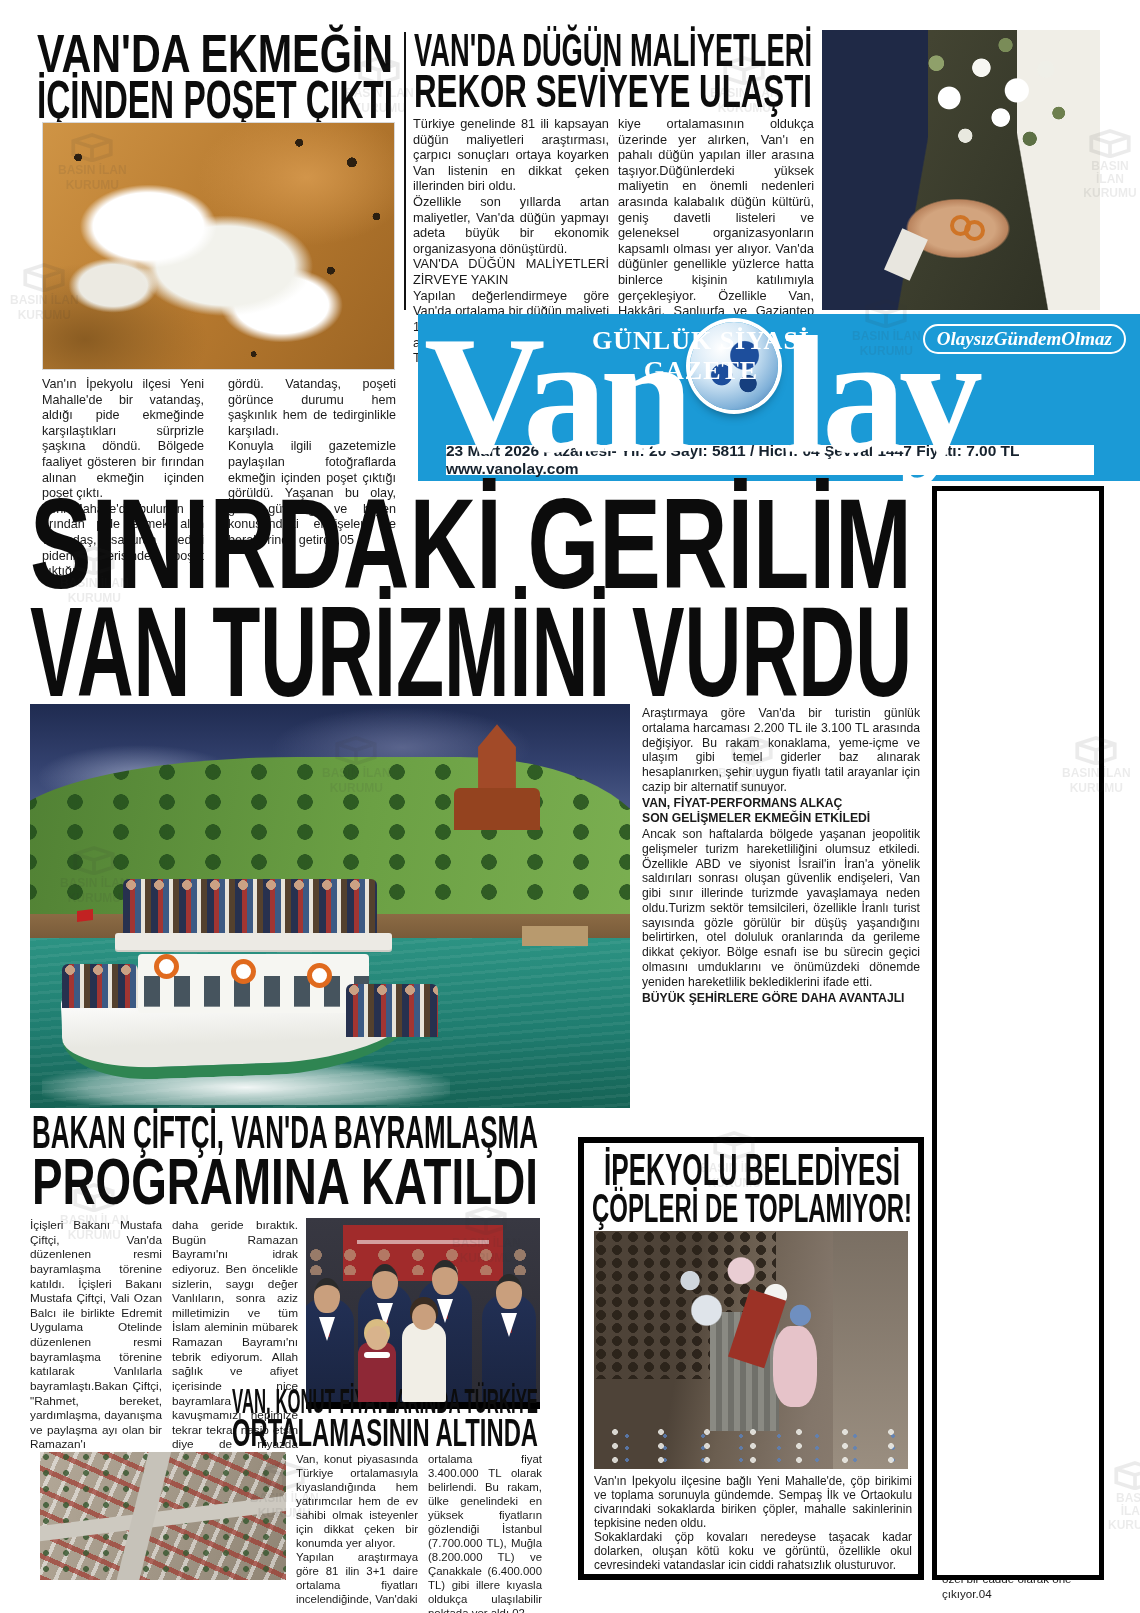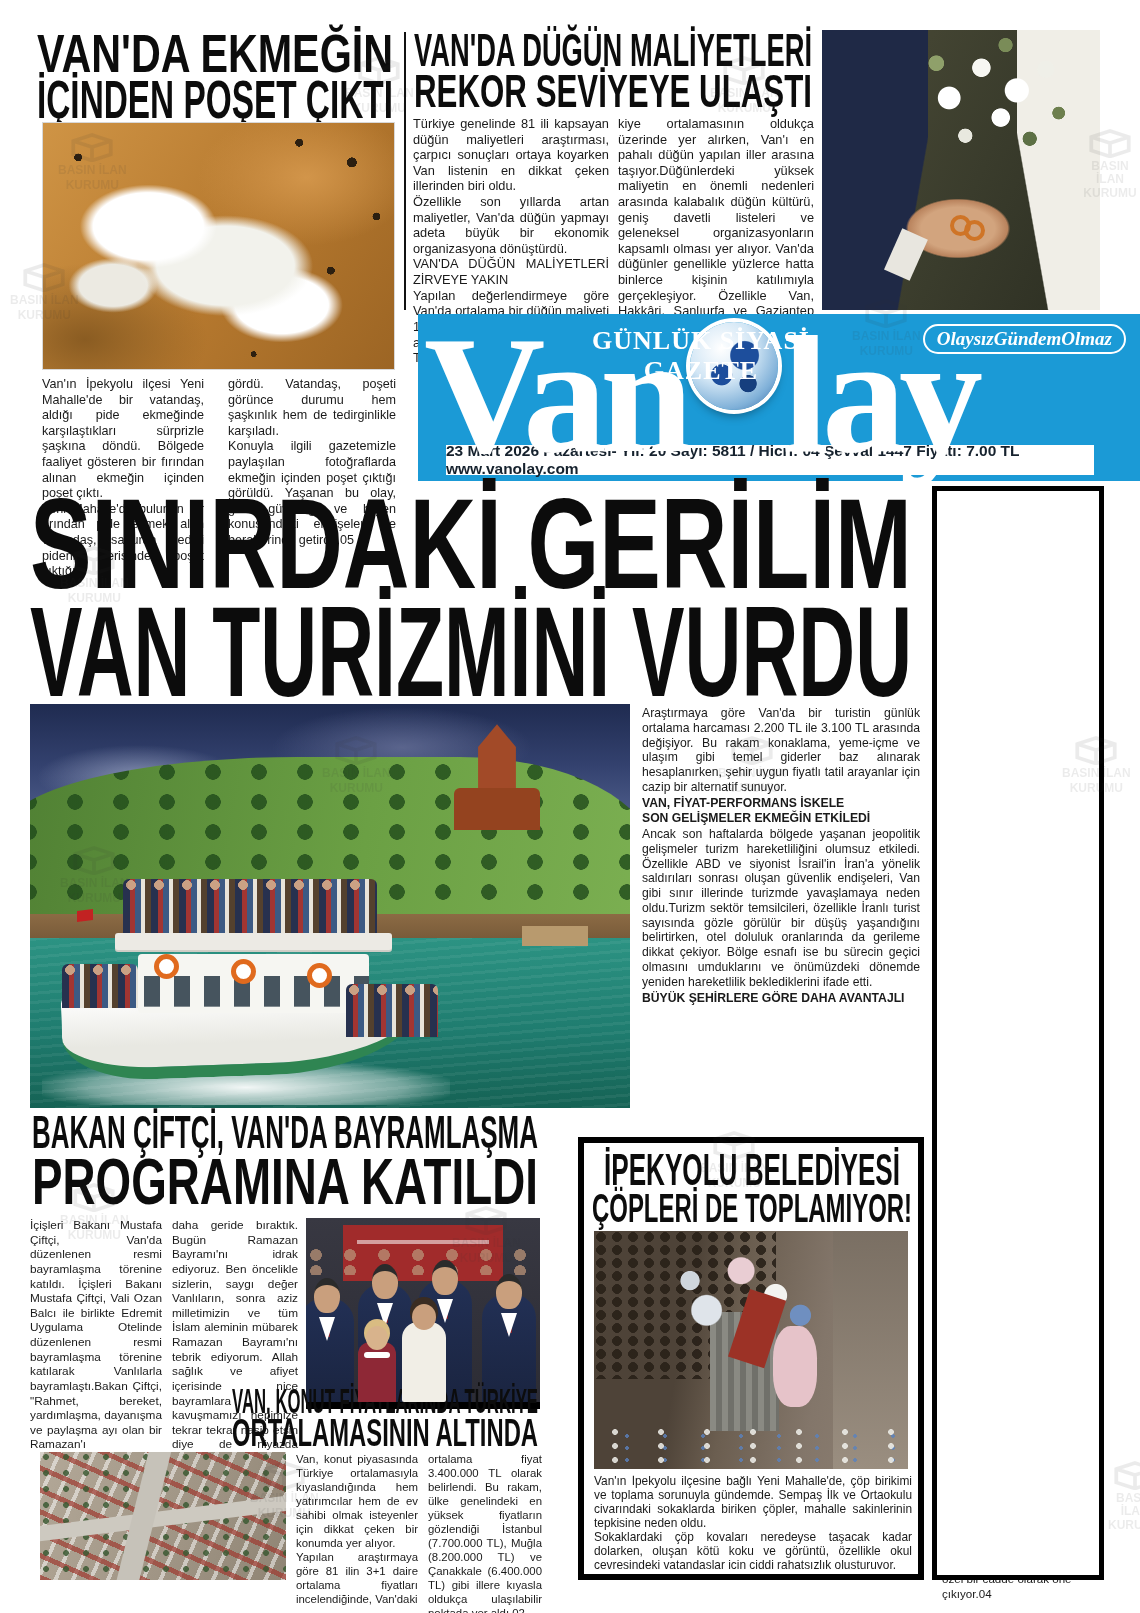--- a/index.html
+++ b/index.html
@@ -281,21 +281,21 @@
       <span class="b-ring" style="left:26%;bottom:50%"></span>
       <span class="b-ring" style="left:46%;bottom:48%"></span>
       <span class="b-ring" style="left:66%;bottom:46%"></span>
       <span class="b-flag" style="left:6%;bottom:74%"></span>
     </div>
   </div>
 
 
   <div class="abs" style="left:642px;top:706px;width:278px;height:428px;overflow:hidden;font-size:12.2px;line-height:1.21;color:#1a1a1a;text-align:justify">
     <p class="art-p">Araştırmaya göre Van'da bir turistin günlük ortalama harcaması 2.200 TL ile 3.100 TL arasında değişiyor. Bu rakam konaklama, yeme-içme ve ulaşım gibi temel giderler baz alınarak hesaplanırken, şehir uygun fiyatlı tatil arayanlar için cazip bir alternatif sunuyor.</p>
-    <p class="art-h">VAN, FİYAT-PERFORMANS İSKELE</p>
+    <p class="art-h">VAN, FİYAT-PERFORMANS ALKAÇ</p>
     <p class="art-h">SON GELİŞMELER EKMEĞİN ETKİLEDİ</p>
     <p class="art-p">Ancak son haftalarda bölgede yaşanan jeopolitik gelişmeler turizm hareketliliğini olumsuz etkiledi. Özellikle ABD ve siyonist İsrail'in İran'a yönelik saldırıları sonrası oluşan güvenlik endişeleri, Van gibi sınır illerinde turizmde yavaşlamaya neden oldu.Turizm sektör temsilcileri, özellikle İranlı turist sayısında gözle görülür bir düşüş yaşandığını belirtirken, otel doluluk oranlarında da gerileme dikkat çekiyor. Bölge esnafı ise bu sürecin geçici olmasını umduklarını ve önümüzdeki dönemde yeniden hareketlilik beklediklerini ifade etti.</p>
     <p class="art-h">BÜYÜK ŞEHİRLERE GÖRE DAHA AVANTAJLI</p>
 
   </div>
 
   <svg class="hl" style="left:30px;top:1112px" width="512" height="40">
     <text class="hlt" x="2" y="36" font-size="46" textLength="506" lengthAdjust="spacingAndGlyphs">BAKAN ÇİFTÇİ, VAN'DA BAYRAMLAŞMA</text>
   </svg>
   <svg class="hl" style="left:30px;top:1154px" width="512" height="56">

